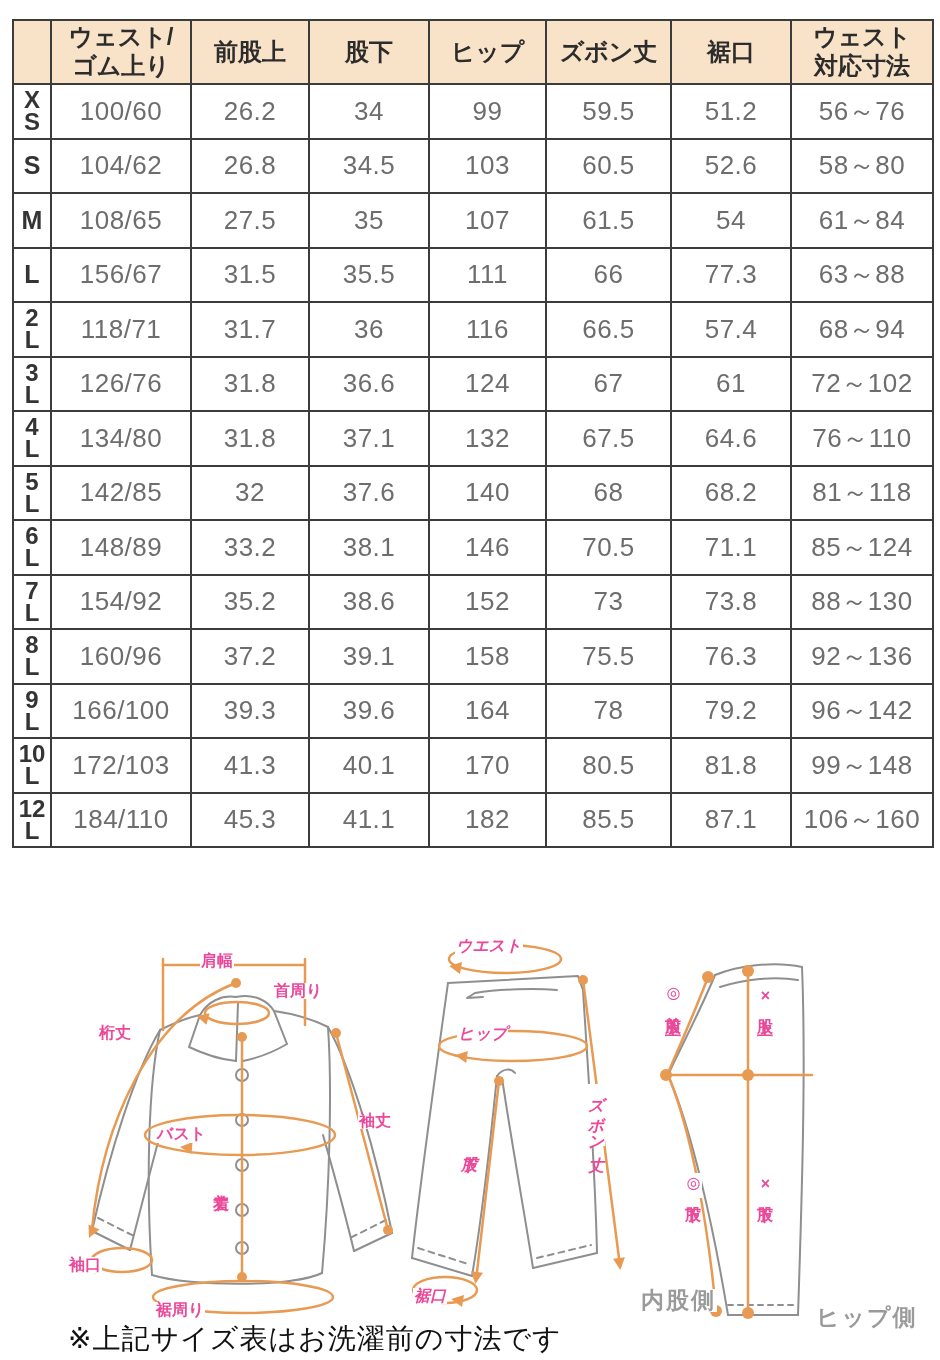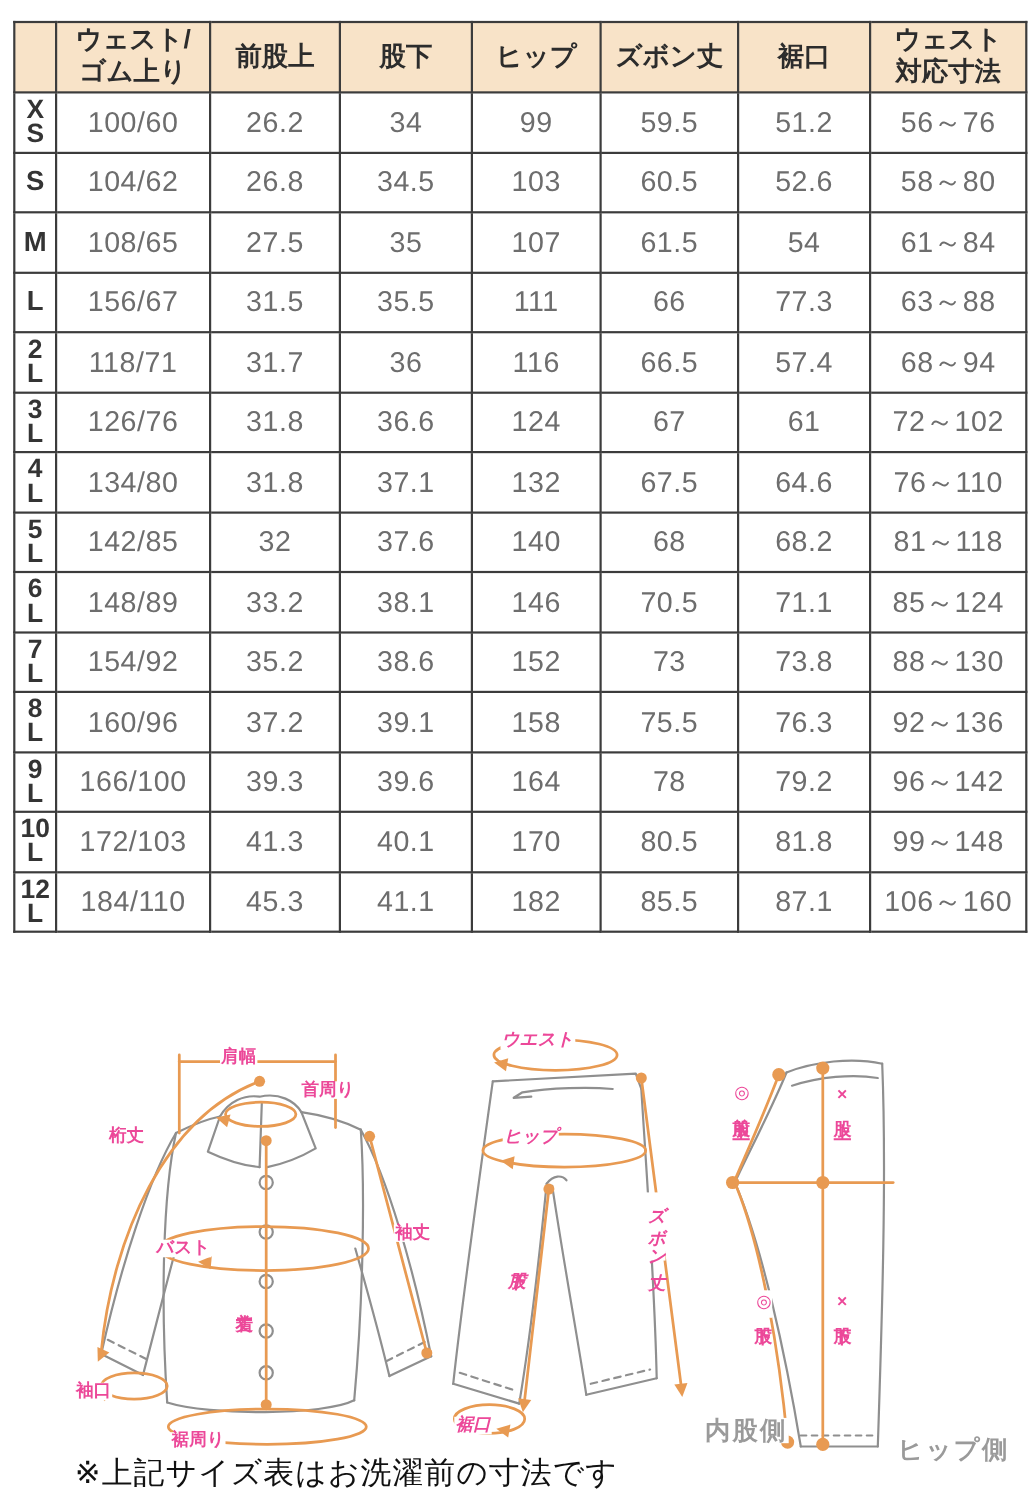--- a/index.html
+++ b/index.html
@@ -295,21 +295,21 @@
         <path d="M0,-6 L12,0 L0,6 Z" transform="translate(54,282) rotate(115)"></path>
         <path d="M0,-6 L12,0 L0,6 Z" transform="translate(168,74) rotate(195)"></path>
         <path d="M0,-6 L12,0 L0,6 Z" transform="translate(152,203) rotate(185)"></path>
         <path d="M0,-6 L12,0 L0,6 Z" transform="translate(57,323) rotate(195)"></path>
         <path d="M0,-6 L12,0 L0,6 Z" transform="translate(158,365) rotate(185)"></path>
       </g>
     </svg>
     <span class="dlabel" style="left:160px;top:8px;">肩幅</span>
     <span class="dlabel" style="left:233px;top:38px;">首周り</span>
     <span class="dlabel" style="left:58px;top:80px;">桁丈</span>
-    <span class="dlabel" style="left:101px;top:182px;font-family:Liberation Mono, monospace;">バスト</span>
+    <span class="dlabel" style="left:116px;top:182px;font-family:Liberation Mono, monospace;">バスト</span>
     <span class="dlabel" style="left:318px;top:168px;">袖丈</span>
     <span class="dlabel vert" style="left:172px;top:235px;">着丈</span>
     <span class="dlabel" style="left:28px;top:312px;">袖口</span>
     <span class="dlabel" style="left:115px;top:357px;">裾周り</span>
   </div>
 
   <div class="diagram" style="left:405px;top:926px;width:260px;height:390px;font-style:italic;">
     <svg width="260" height="390" viewBox="0 0 260 390">
       <g stroke="#8f8f8f" stroke-width="2" fill="none" stroke-linecap="round" stroke-linejoin="round">
         <path d="M43,57 L173,50 L178,64"></path>

